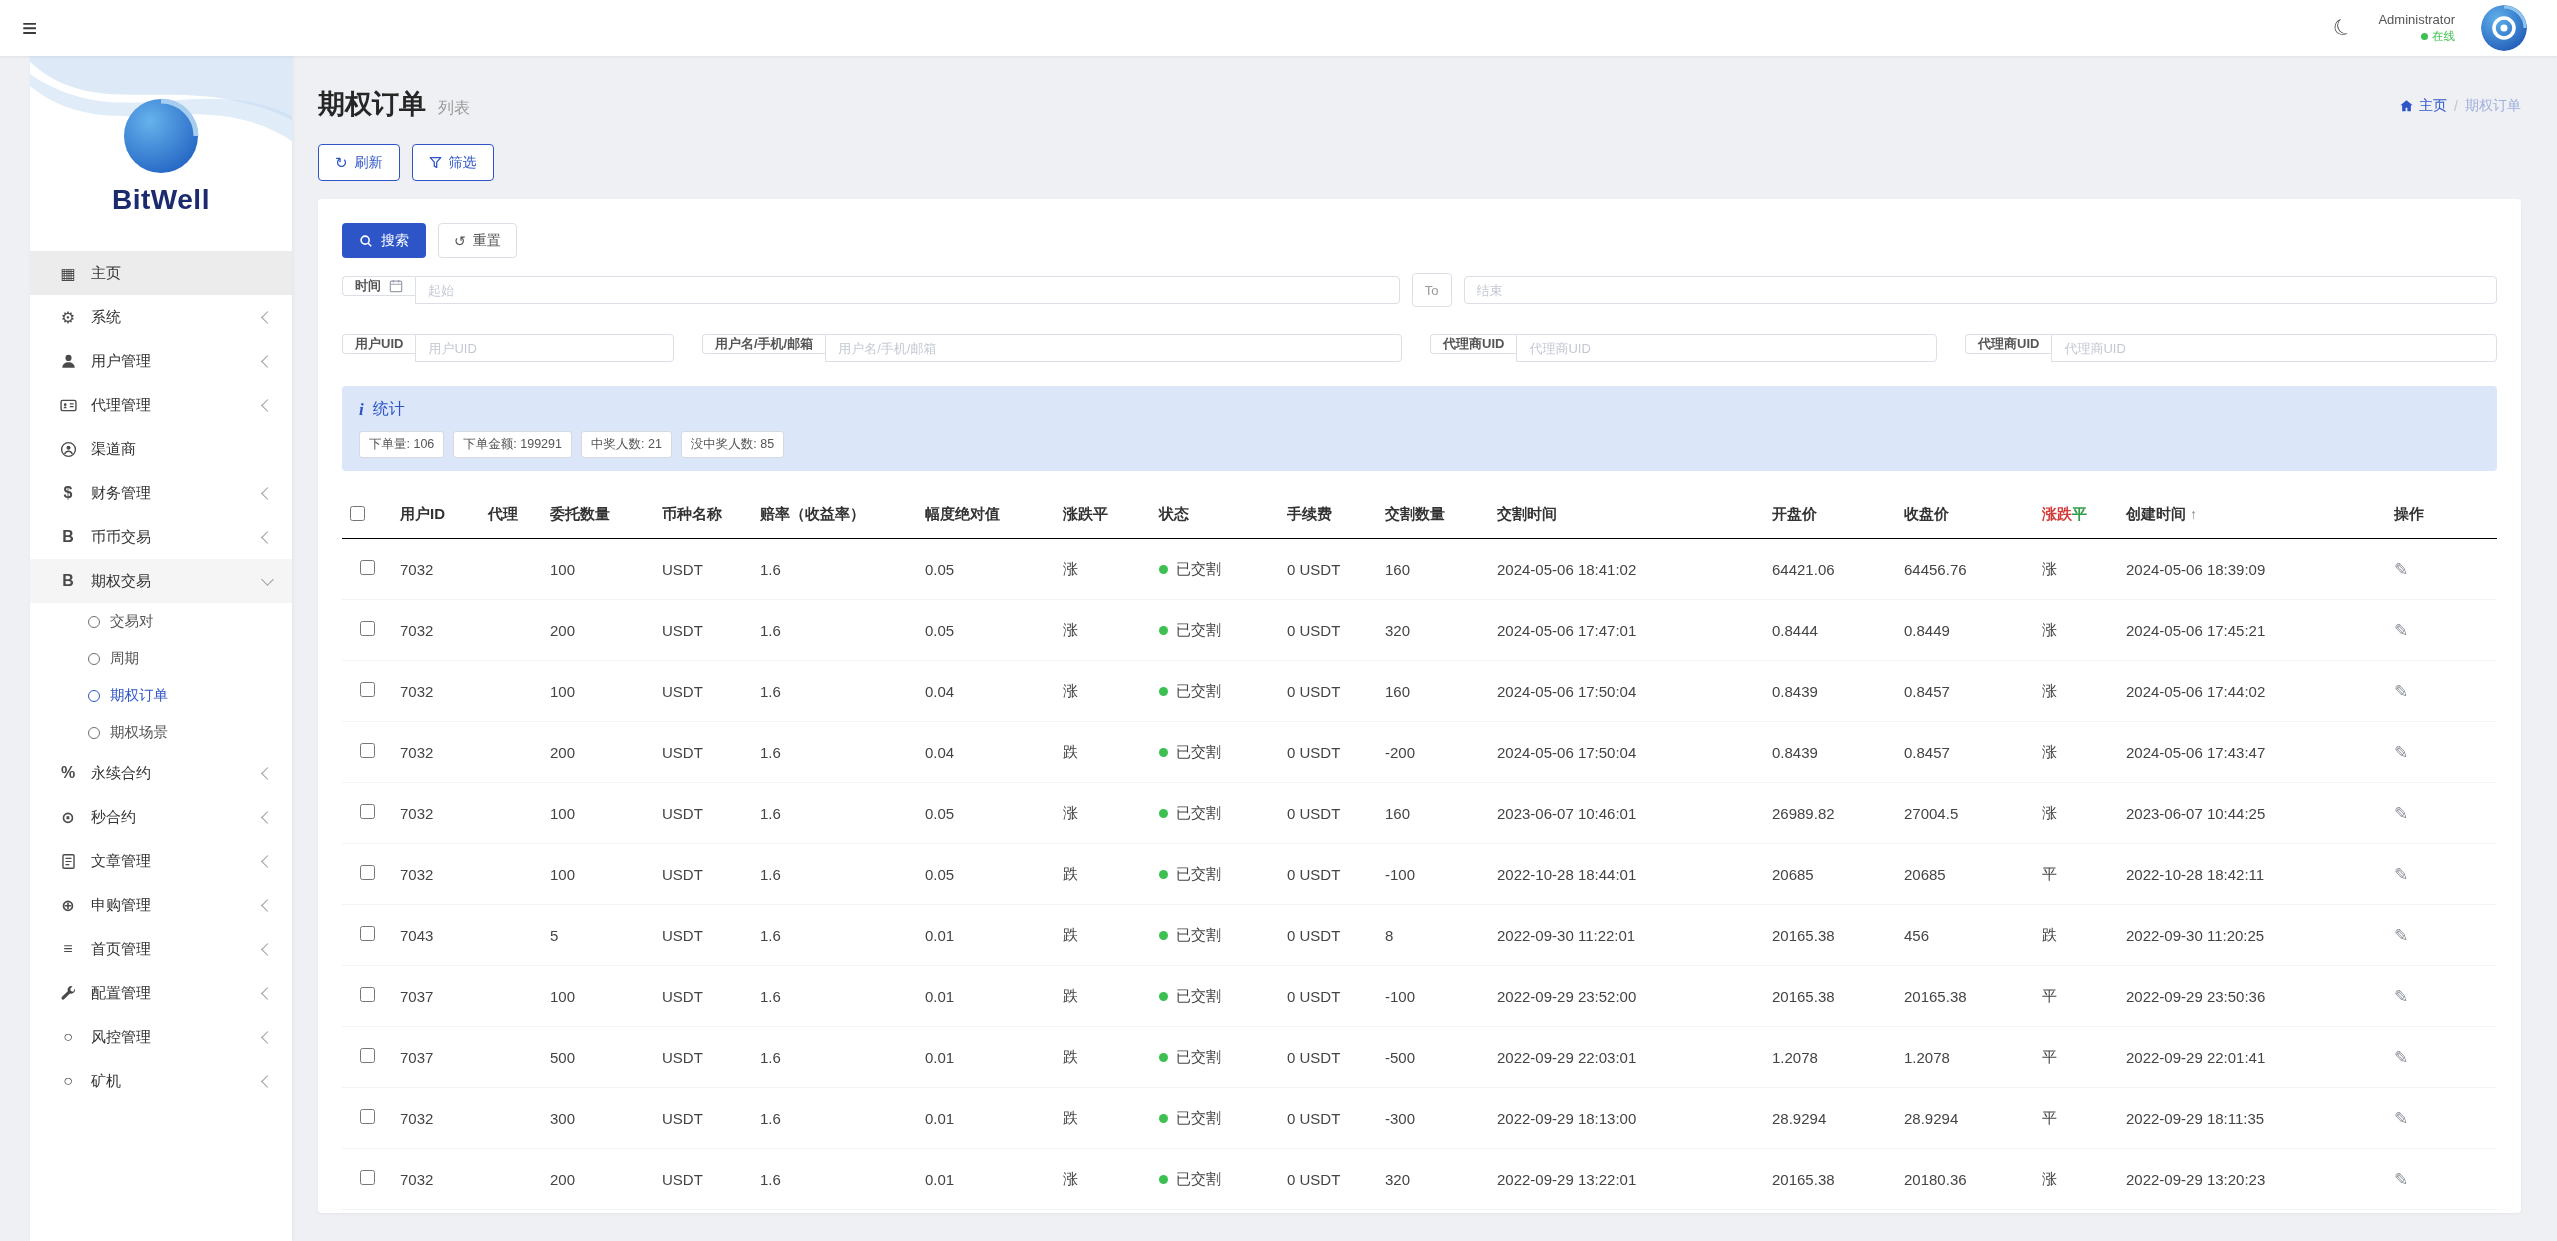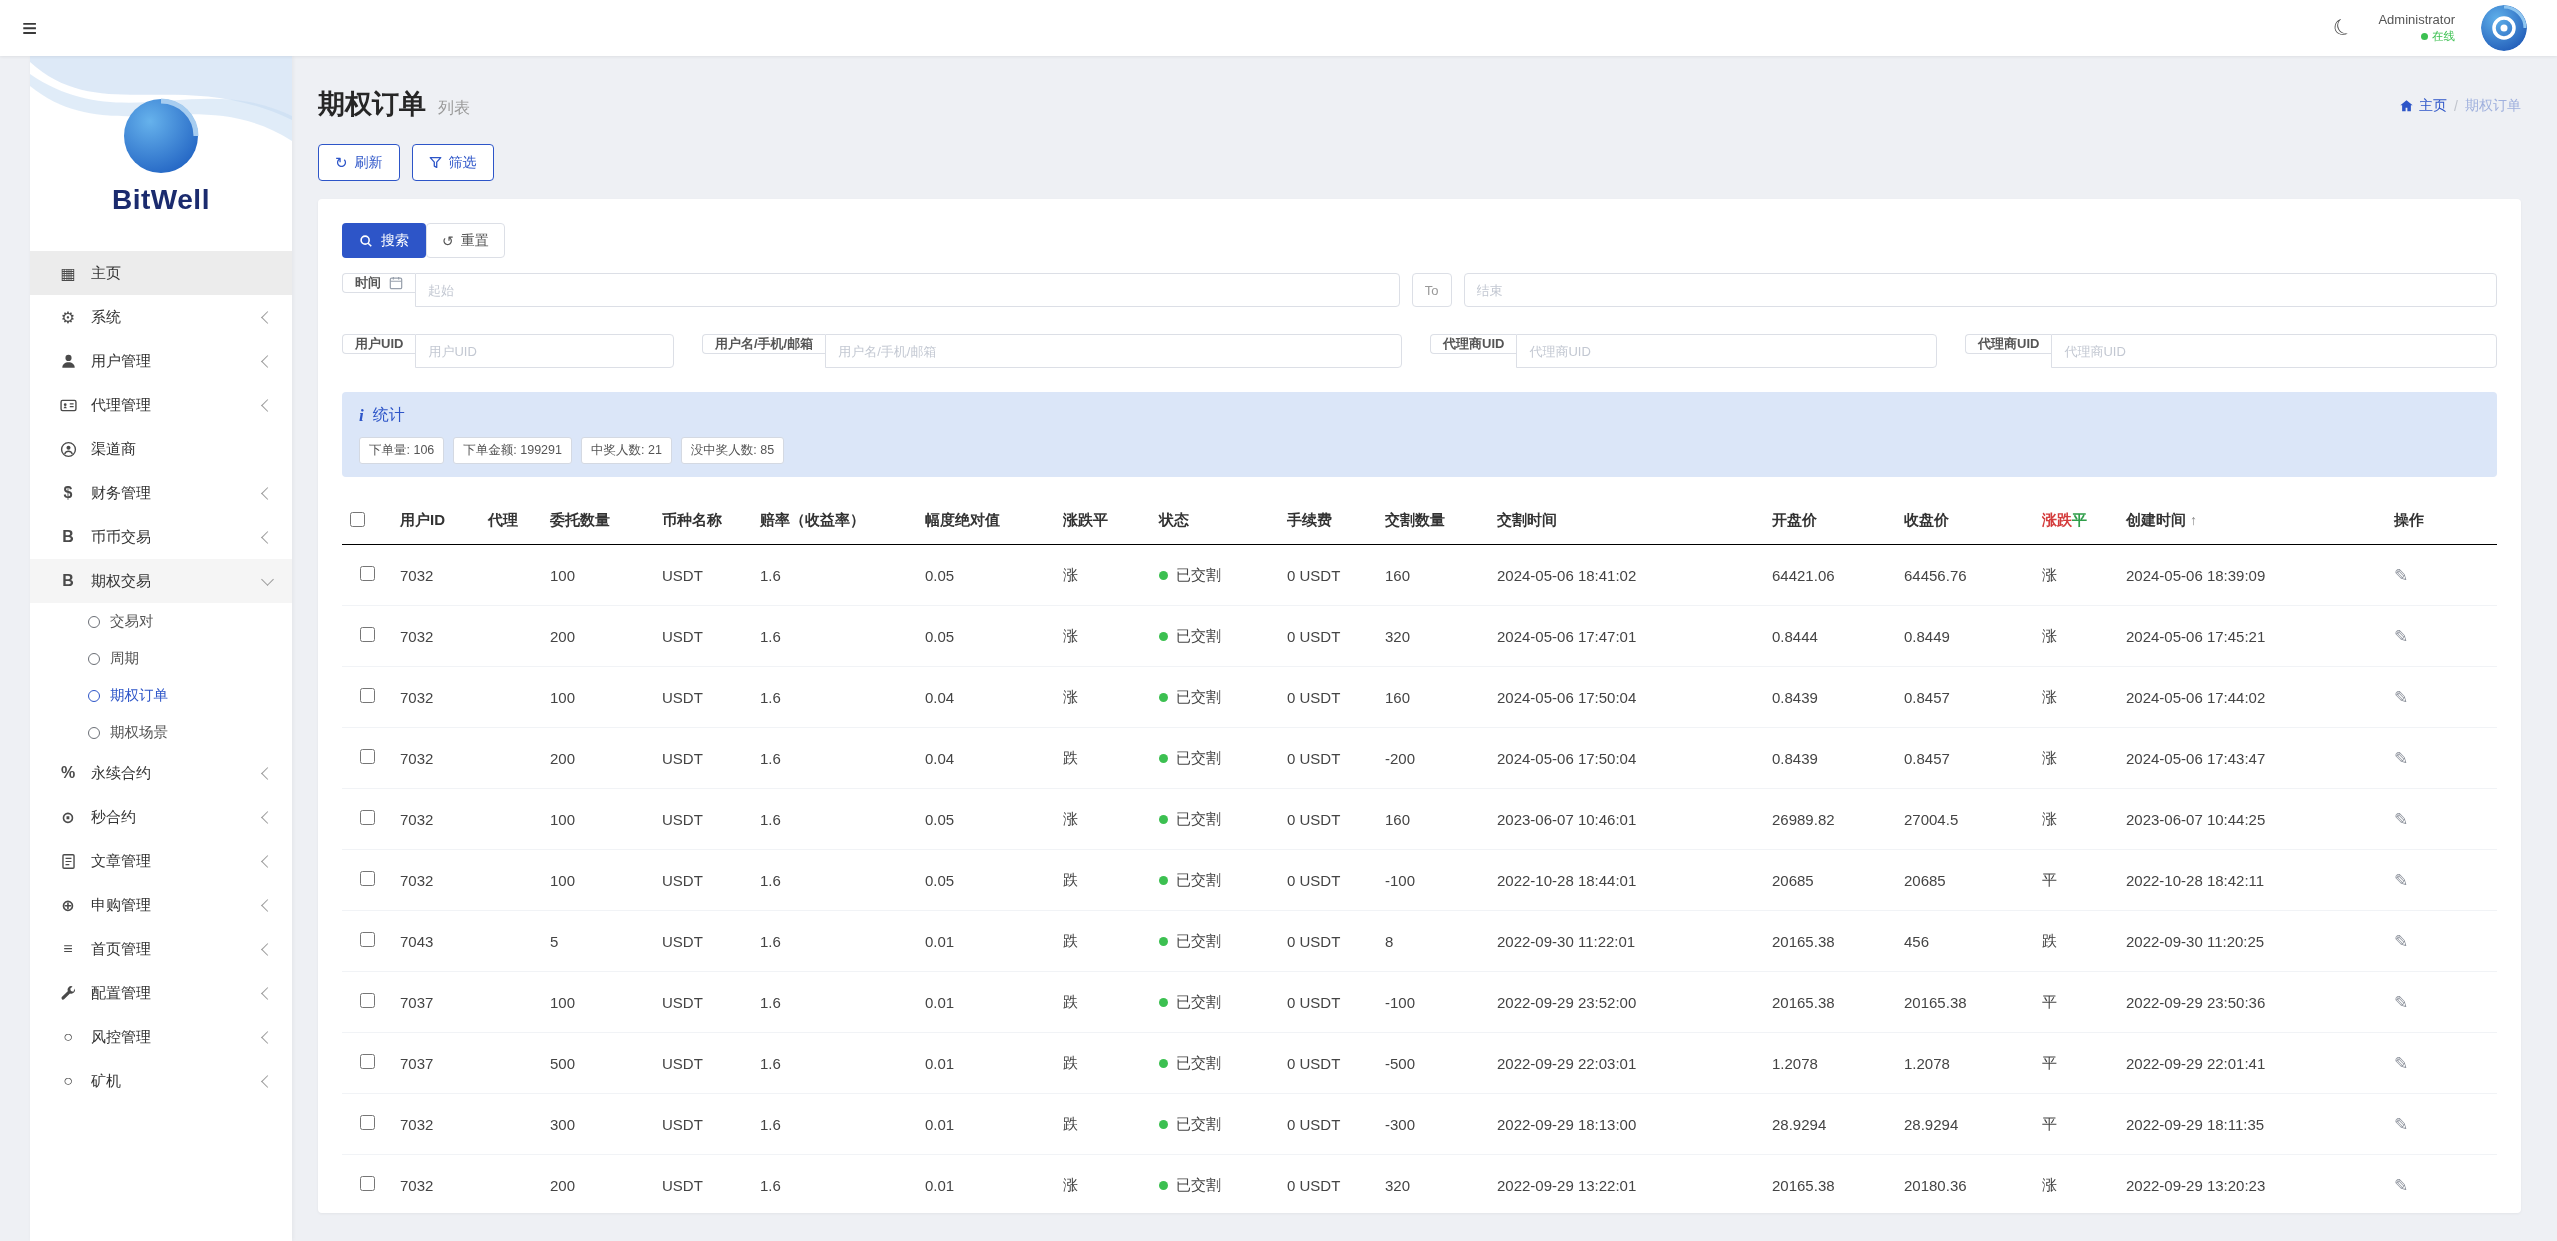--- a/index.html
+++ b/index.html
@@ -55,31 +55,31 @@
   .crumb-sep{color:#c0c4cc}
   .crumb-current{color:#9fb0dd}
   .toolbar{margin-top:22px;display:flex;gap:12px}
   .btn-outline{display:inline-flex;align-items:center;gap:7px;border:1px solid #2d55c8;
     color:#2d55c8;background:#fff;border-radius:4px;padding:0 16px;height:37px;font-size:14px;cursor:pointer}
   .btn-outline .gly{font-size:15px}
 
   
   .panel{background:#fff;margin-top:18px;border-radius:4px;padding:24px;height:1014px;
     box-shadow:0 1px 3px rgba(0,0,0,.05);overflow:hidden}
-  .search-row{display:flex;}
+  .search-row{display:flex;gap:12px}
   .btn-primary{display:inline-flex;align-items:center;gap:8px;background:#2d55c8;color:#fff;
     border:none;border-radius:4px;height:35px;padding:0 17px;font-size:14px;cursor:pointer}
   .btn-plain{display:inline-flex;align-items:center;gap:7px;border:1px solid #dcdfe6;color:#555;
     background:#fff;border-radius:4px;height:35px;padding:0 15px;font-size:14px;cursor:pointer}
 
   .igroup{display:flex;align-items:flex-start}
   .ig-label{display:flex;align-items:center;gap:8px;border:1px solid #dcdfe6;border-right:none;
     border-radius:4px 0 0 4px;padding:0 12px;font-size:13px;font-weight:bold;color:#555;
     background:#fff;white-space:nowrap}
-  .ig-input{border:1px solid #dcdfe6;border-radius:0 4px 4px 0;height:34px;padding:0 12px;
+  .ig-input{border:1px solid #dcdfe6;border-radius:0 4px 4px 0;height:28px;padding:0 12px;
     font-size:13px;color:#333;outline:none;flex:1;min-width:0;
     font-family:"Liberation Sans","DejaVu Sans",sans-serif}
   .ig-input::placeholder{color:#c3c8d2}
   .ig-single{border-radius:4px;border:1px solid #dcdfe6}
   .filter-time{display:flex;align-items:center;margin-top:15px;gap:12px}
   .filter-time .igroup{flex:1.05}
   .filter-time .ig-single{flex:1}
   .to-chip{border:1px solid #dcdfe6;border-radius:4px;height:34px;display:flex;align-items:center;
     padding:0 12px;font-size:13px;color:#999;background:#fff;flex-shrink:0}
   .filter-fields{display:flex;margin-top:27px;gap:28px}

